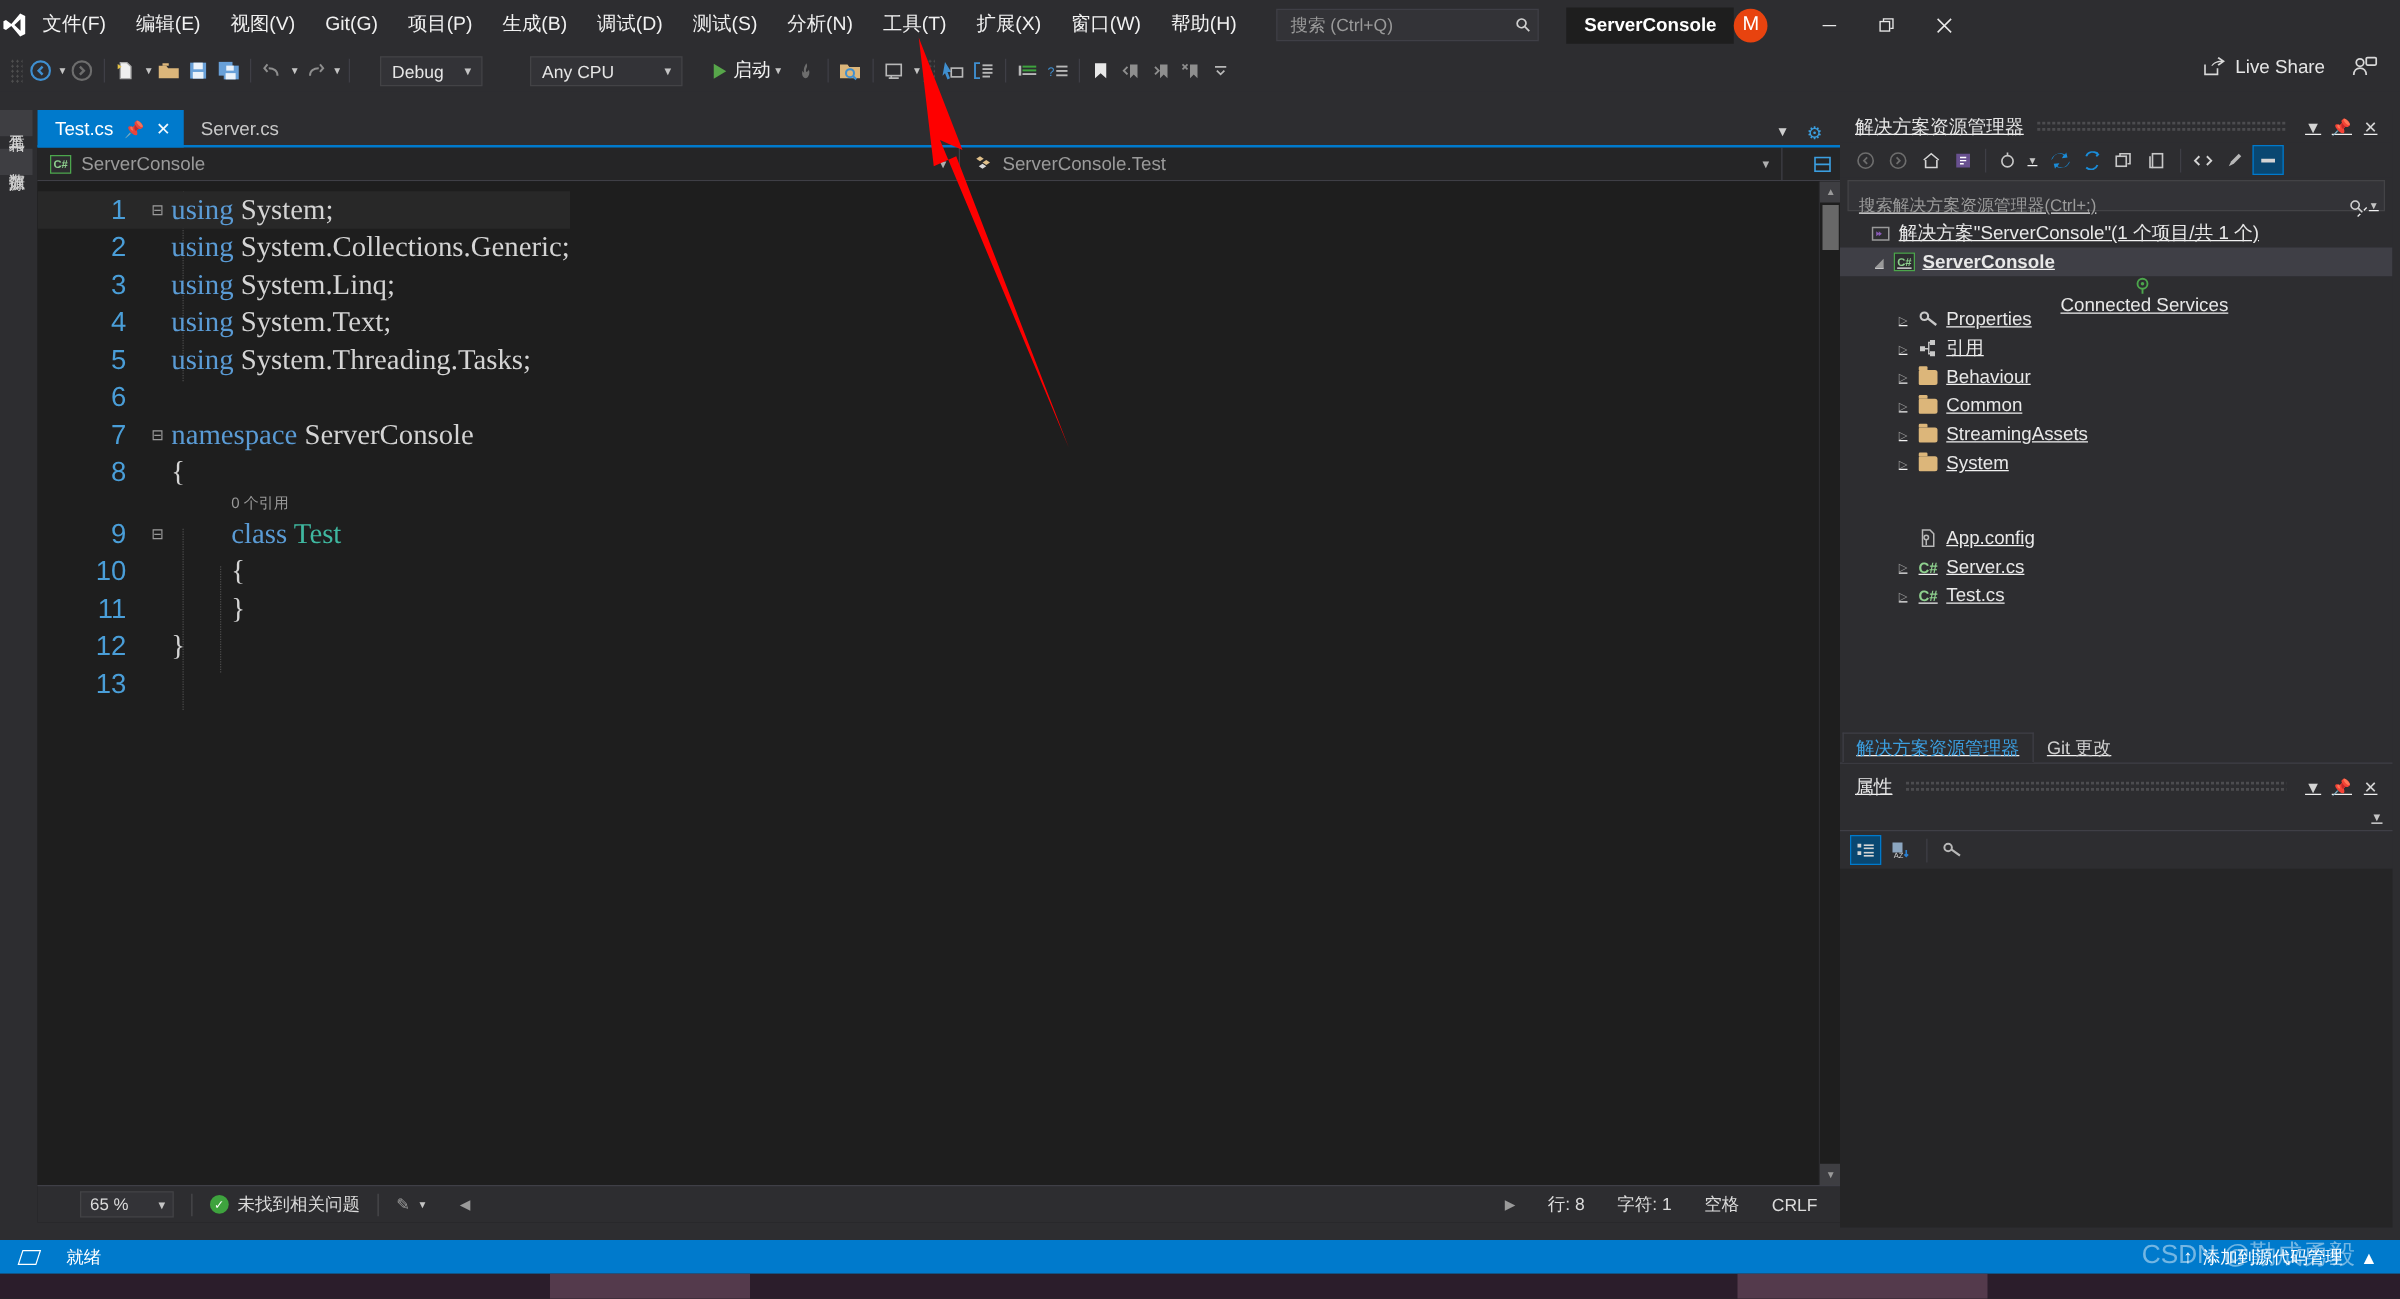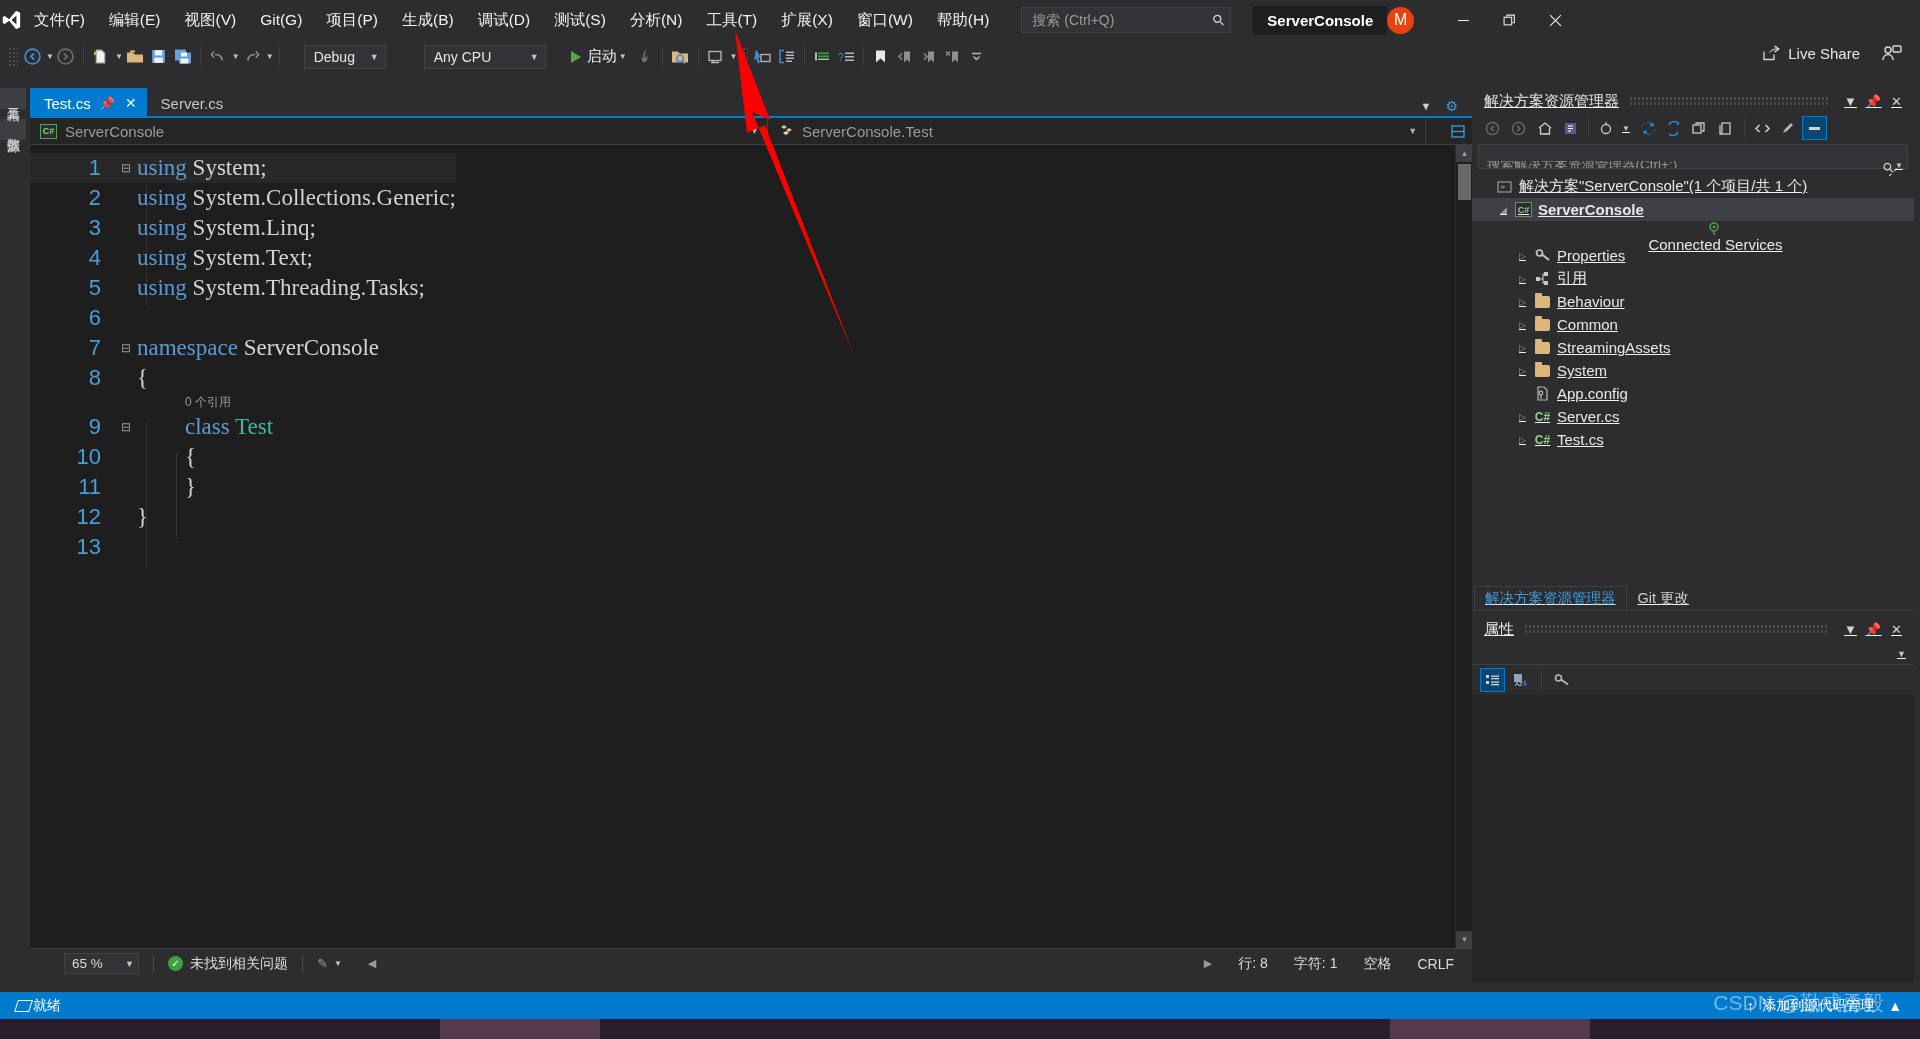--- a/index.html
+++ b/index.html
@@ -138,21 +138,21 @@
   .pane-head { height:28px; display:flex; align-items:center; padding:0 6px 0 12px; }
   .pane-title { font-size:15px; color:#e6e6e6; white-space:nowrap; }
   .pane-dots { flex:1; height:10px; margin:0 10px;
     background-image:radial-gradient(#4c4c4f 1px, transparent 1px); background-size:4px 5px; }
   .pane-btn { width:23px;height:22px;display:flex;align-items:center;justify-content:center;color:#d4d4d4;font-size:13px;}
   .se-toolbar { height:30px; display:flex; align-items:center; gap:1px; padding:0 8px; background:#2d2d30; }
   .se-ic { width:25px;height:24px;display:flex;align-items:center;justify-content:center;}
   .se-ic.sel { border:1px solid #007acc; background:#094771; }
   .se-search {
     height:25px; margin:2px 6px 4px 6px; background:#333337; border:1px solid #434346;
-    display:flex; padding:16px 4px 0 8px;
+    display:flex; align-items:center; padding:16px 4px 0 8px;
   }
   .se-search input { flex:1; background:transparent;border:none;outline:none;color:#9a9a9a;font-size:13.5px;
                      font-family:"Liberation Sans", sans-serif;}
   .se-search input::placeholder { color:#9a9a9a; }
   .tree { padding-top:2px; height:440px; overflow:hidden; }
   .trow { height:23px; display:flex; align-items:center; font-size:15px; color:#e8e8e8; white-space:nowrap; }
   .trow.sel { background:#3f3f46; }
   .trow .exp { width:17px; text-align:center; color:#9a9a9a; font-size:9px; }
   .trow .ic { width:23px; display:flex; align-items:center; justify-content:center; }
   .trow .lbl { padding-left:3px; }
@@ -166,21 +166,21 @@
   .props-tb { height:30px; display:flex; align-items:center; gap:3px; padding:0 8px; }
   .props-body { flex:1; background:#252526; }
   .props-combo { height:22px; display:flex; align-items:center; justify-content:flex-end; padding-right:8px;
                  border-bottom:1px solid #3f3f46; color:#c5c5c5; font-size:9px;}
 
   
   .statusbar {
     position:absolute; left:0; bottom:20px; width:1920px; height:27px; background:#007acc;
     display:flex; align-items:center; color:#ffffff; font-size:14px; padding:0 8px;
   }
-  .sb-left { display:flex; align-items:center; gap:2px; padding-left:8px; }
+  .sb-left { display:flex; align-items:center; gap:22px; padding-left:8px; }
   .sb-right { margin-left:auto; display:flex; align-items:center; gap:8px; padding-right:10px; }
   .para { width:15px;height:12px;border:1.6px solid #ffffff;transform:skewX(-18deg); }
 
   
   .taskbar { position:absolute; left:0; bottom:0; width:1920px; height:20px; background:#2b1d2b; }
   .tb-seg { position:absolute; top:0; height:20px; background:#6a4a5e; opacity:.65; }
 
   
   .watermark {
     position:absolute; right:36px; bottom:22px; font-size:21px; color:rgba(255,255,255,.45);
@@ -684,21 +684,21 @@
             </span>
             <span class="lbl">StreamingAssets</span>
           </div>
           <div class="trow" style="padding-left: 42px;">
             <span class="exp">▷</span>
             <span class="ic">
               <span class="folder"></span>
             </span>
             <span class="lbl">System</span>
           </div>
-          <div class="trow" style="padding-left: 42px;">
+          <div class="trow" style="padding-left: 42px; margin-top: 37px;">
             <span class="exp"></span>
             <span class="ic">
               <svg width="15" height="15" viewBox="0 0 15 15">
                 <path d="M3 1h6l3 3v10H3z" fill="none" stroke="#b8b8b8" stroke-width="1.2"></path>
                 <circle cx="6" cy="7" r="1.8" fill="none" stroke="#b8b8b8" stroke-width="1.2"></circle>
                 <path d="M6 9v4" stroke="#b8b8b8" stroke-width="1.2"></path>
               </svg>
             </span>
             <span class="lbl">App.config</span>
           </div>

